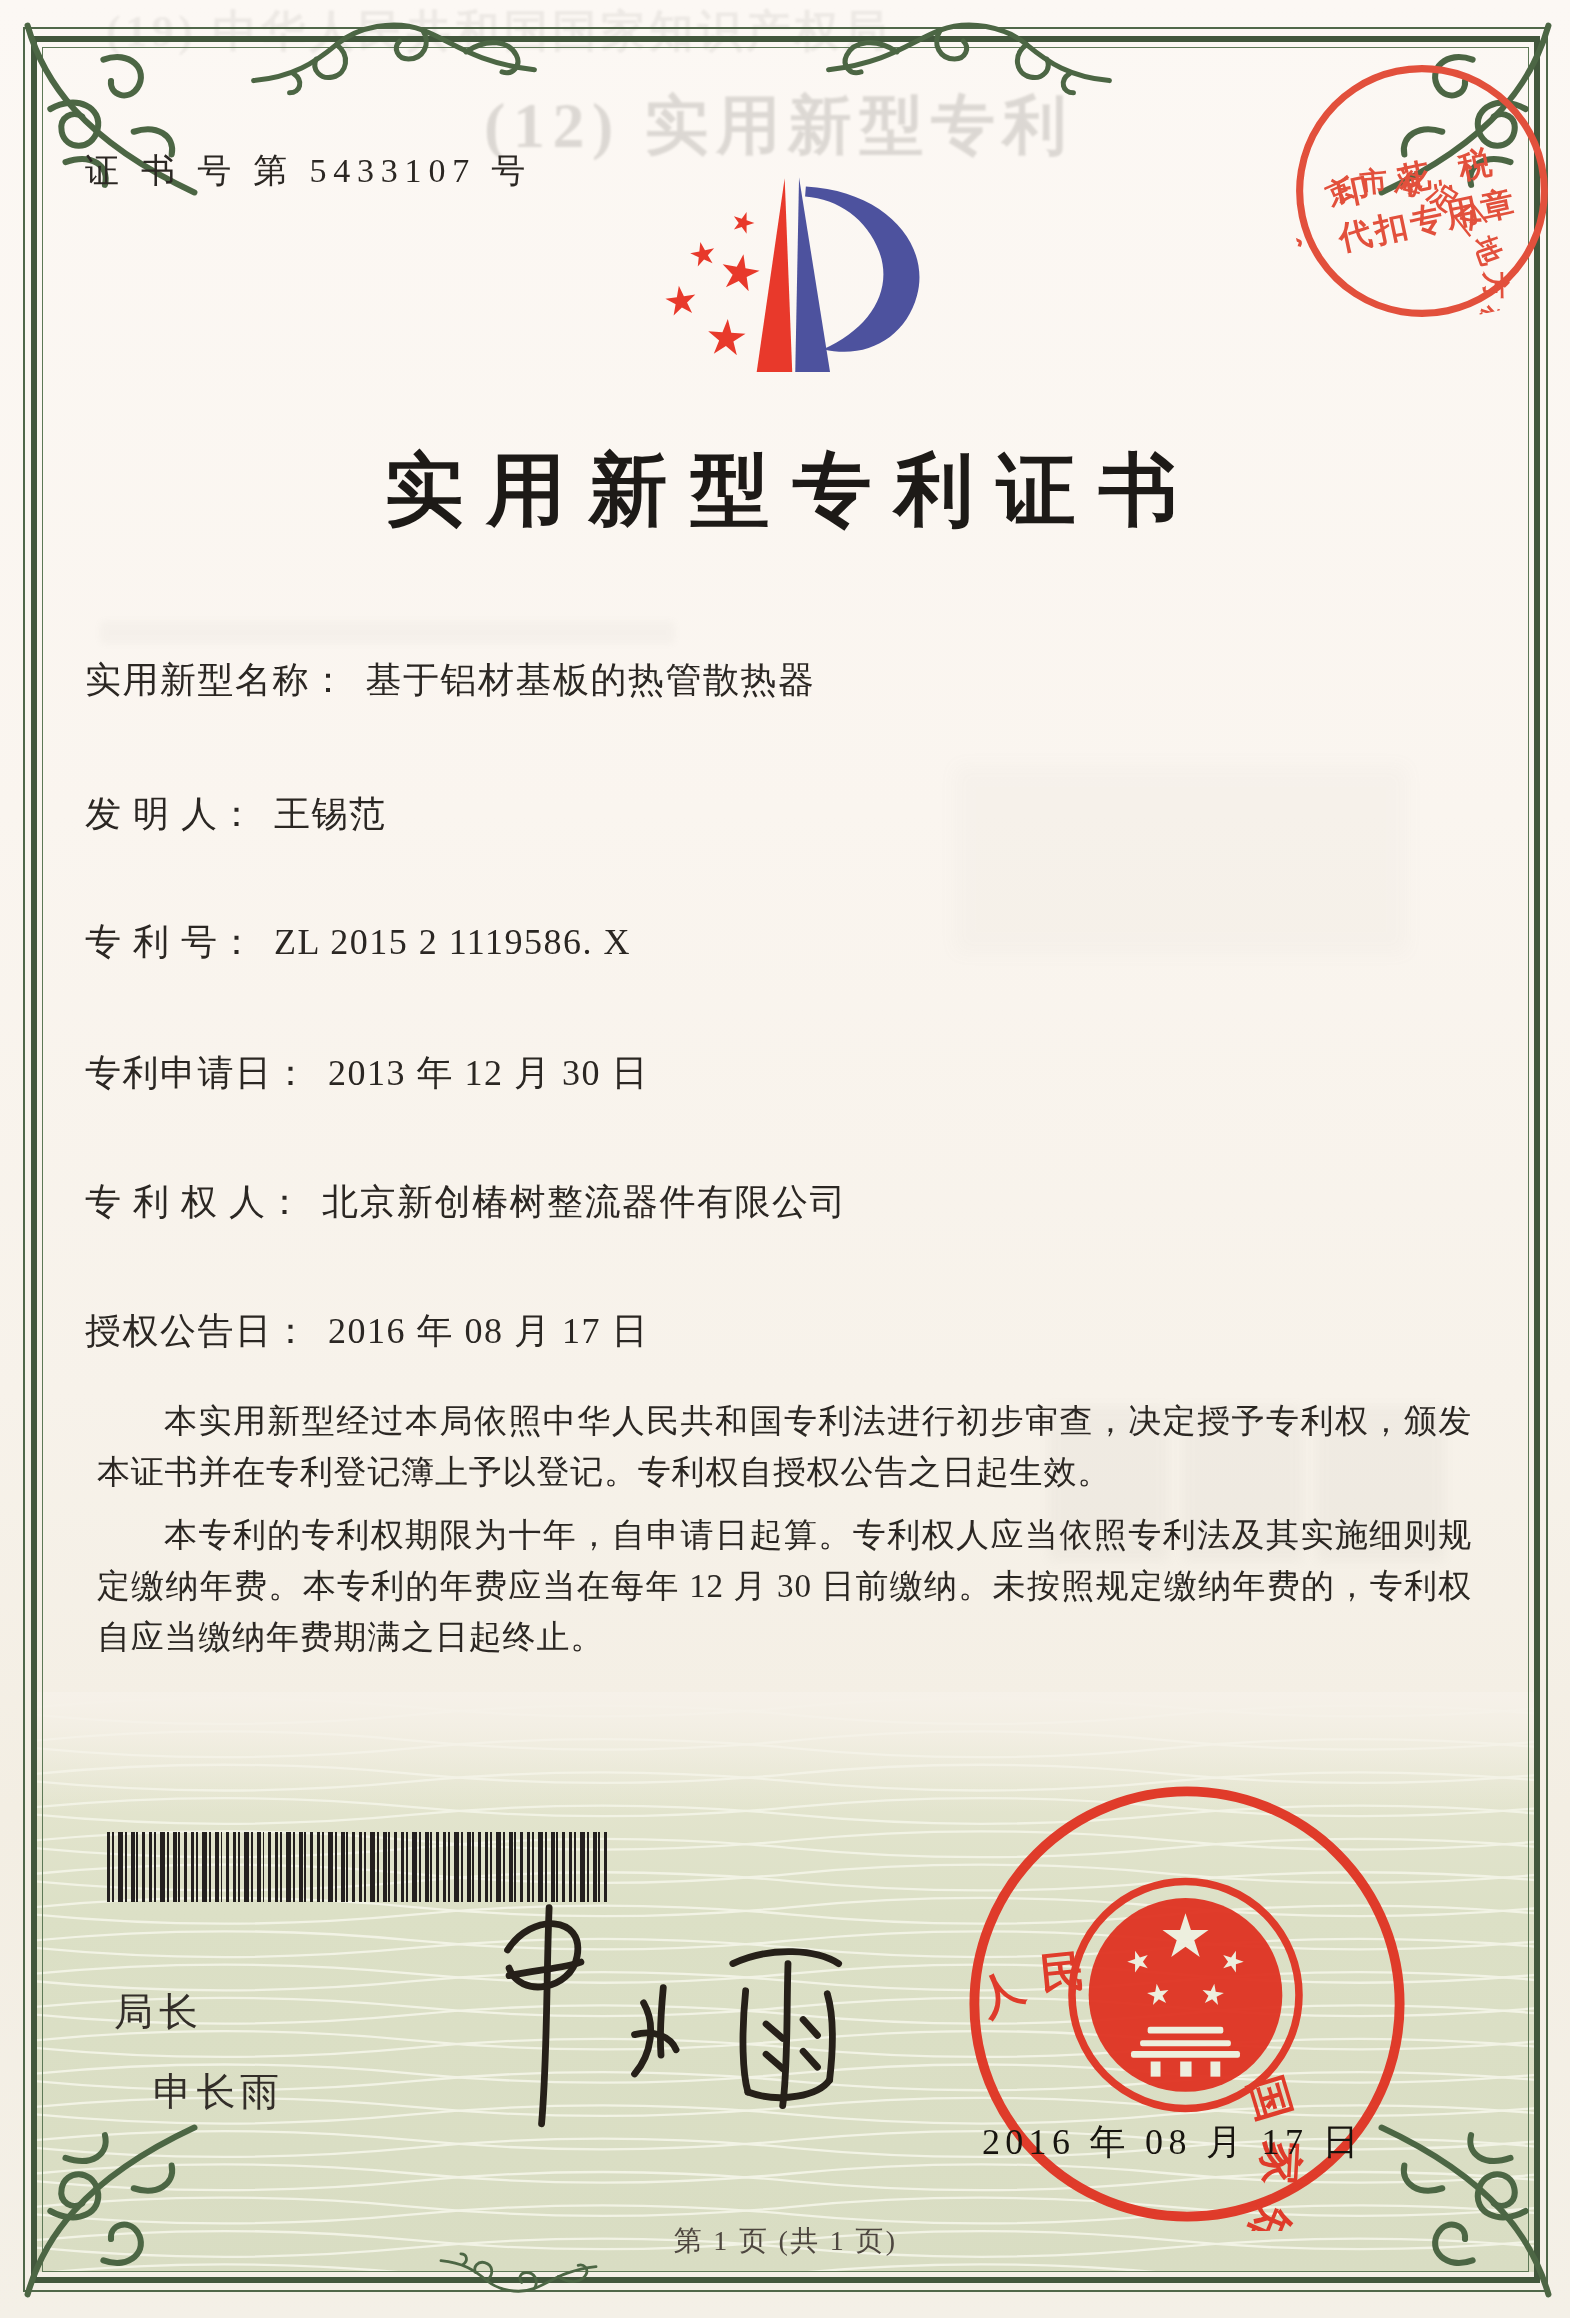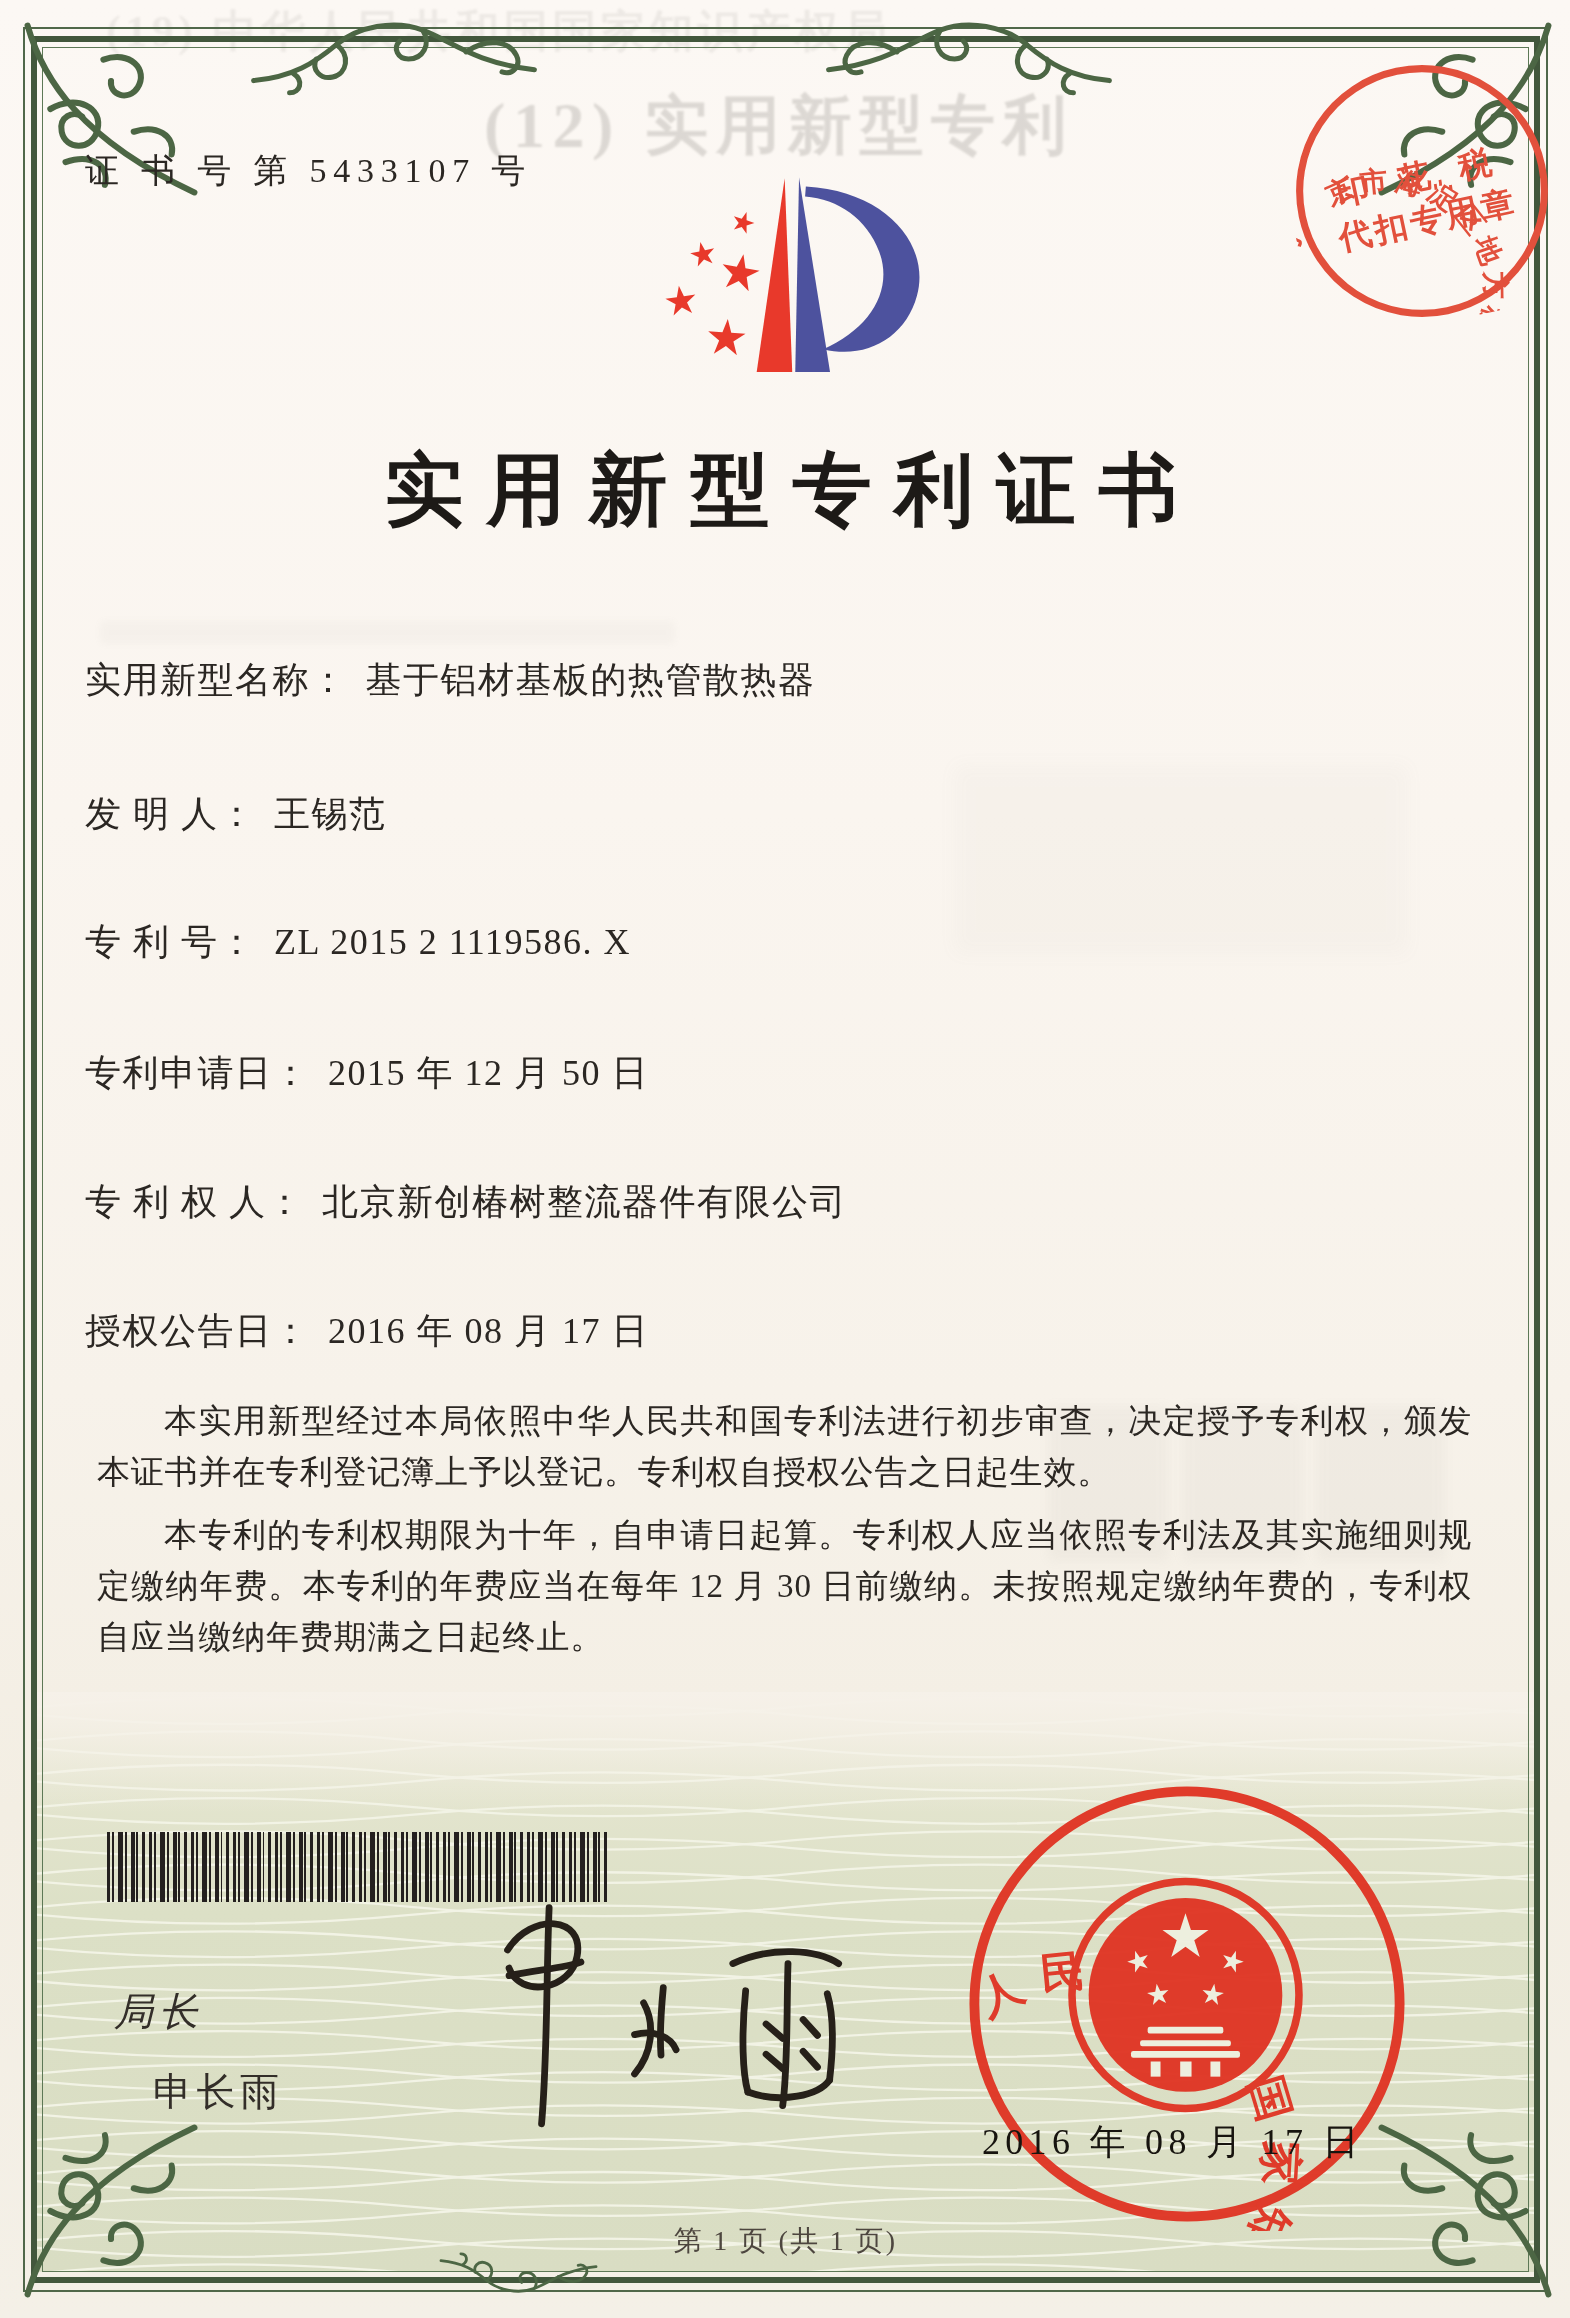--- a/index.html
+++ b/index.html
@@ -39,21 +39,21 @@
     background:
      repeating-linear-gradient(90deg,
        #24201f 0px 3px,  rgba(0,0,0,0) 3px 5.3px,
        #24201f 5.3px 6.8px,  rgba(0,0,0,0) 6.8px 11.4px,
        #24201f 11.4px 16px,rgba(0,0,0,0) 16px 18px,
        #24201f 18px 19.7px,rgba(0,0,0,0) 19.7px 24px,
        #24201f 24px 28px,rgba(0,0,0,0) 28px 29.5px,
        #24201f 29.5px 31px,rgba(0,0,0,0) 31px 35px,
        #24201f 35px 38px,rgba(0,0,0,0) 38px 42px);}
   
-  .signer-title{position:absolute;left:114px;top:1985px;font-size:39px;letter-spacing:6px;color:#332e29;z-index:6;font-weight:500;font-style:italic;}
+  .signer-title{position:absolute;left:114px;top:1985px;font-size:39px;letter-spacing:6px;color:#332e29;z-index:6;font-weight:500;}
   .signer-name{position:absolute;left:112px;top:2065px;font-size:39px;letter-spacing:4.5px;color:#332e29;z-index:6;font-weight:500;margin-left:41px;}
   .signature{position:absolute;left:394px;top:1891px;width:469px;height:257px;z-index:7;}
   
   .tax-stamp{position:absolute;left:1289px;top:58px;width:266px;height:266px;z-index:7;transform:rotate(-12deg);}
   .big-seal{position:absolute;left:960px;top:1777px;width:454px;height:454px;z-index:7;opacity:.96;}
   .seal-date{position:absolute;left:982px;top:2118px;font-size:36px;letter-spacing:5.3px;color:#17140f;z-index:8;white-space:nowrap;}
   
   .footer{position:absolute;left:0;right:0;top:2222px;text-align:center;font-size:28px;letter-spacing:2.3px;color:#4d463f;z-index:6;}
 </style>
 </head>
@@ -184,21 +184,21 @@
   <div class="field" style="top:656px">
     <span class="f-label">实用新型名称：</span><span class="f-value">基于铝材基板的热管散热器</span>
   </div>
   <div class="field" style="top:790px">
     <span class="f-label">发 明 人：</span><span class="f-value">王锡范</span>
   </div>
   <div class="field" style="top:918px">
     <span class="f-label">专 利 号：</span><span class="f-value">ZL 2015 2 1119586. X</span>
   </div>
   <div class="field" style="top:1049px">
-    <span class="f-label">专利申请日：</span><span class="f-value">2015 年 12 月 50 日</span>
+    <span class="f-label">专利申请日：</span><span class="f-value">2013 年 12 月 30 日</span>
   </div>
   <div class="field" style="top:1178px">
     <span class="f-label">专 利 权 人：</span><span class="f-value">北京新创椿树整流器件有限公司</span>
   </div>
   <div class="field" style="top:1307px">
     <span class="f-label">授权公告日：</span><span class="f-value">2016 年 08 月 17 日</span>
   </div>
 
   <div class="body-text">
     <p>本实用新型经过本局依照中华人民共和国专利法进行初步审查，决定授予专利权，颁发本证书并在专利登记簿上予以登记。专利权自授权公告之日起生效。</p>

